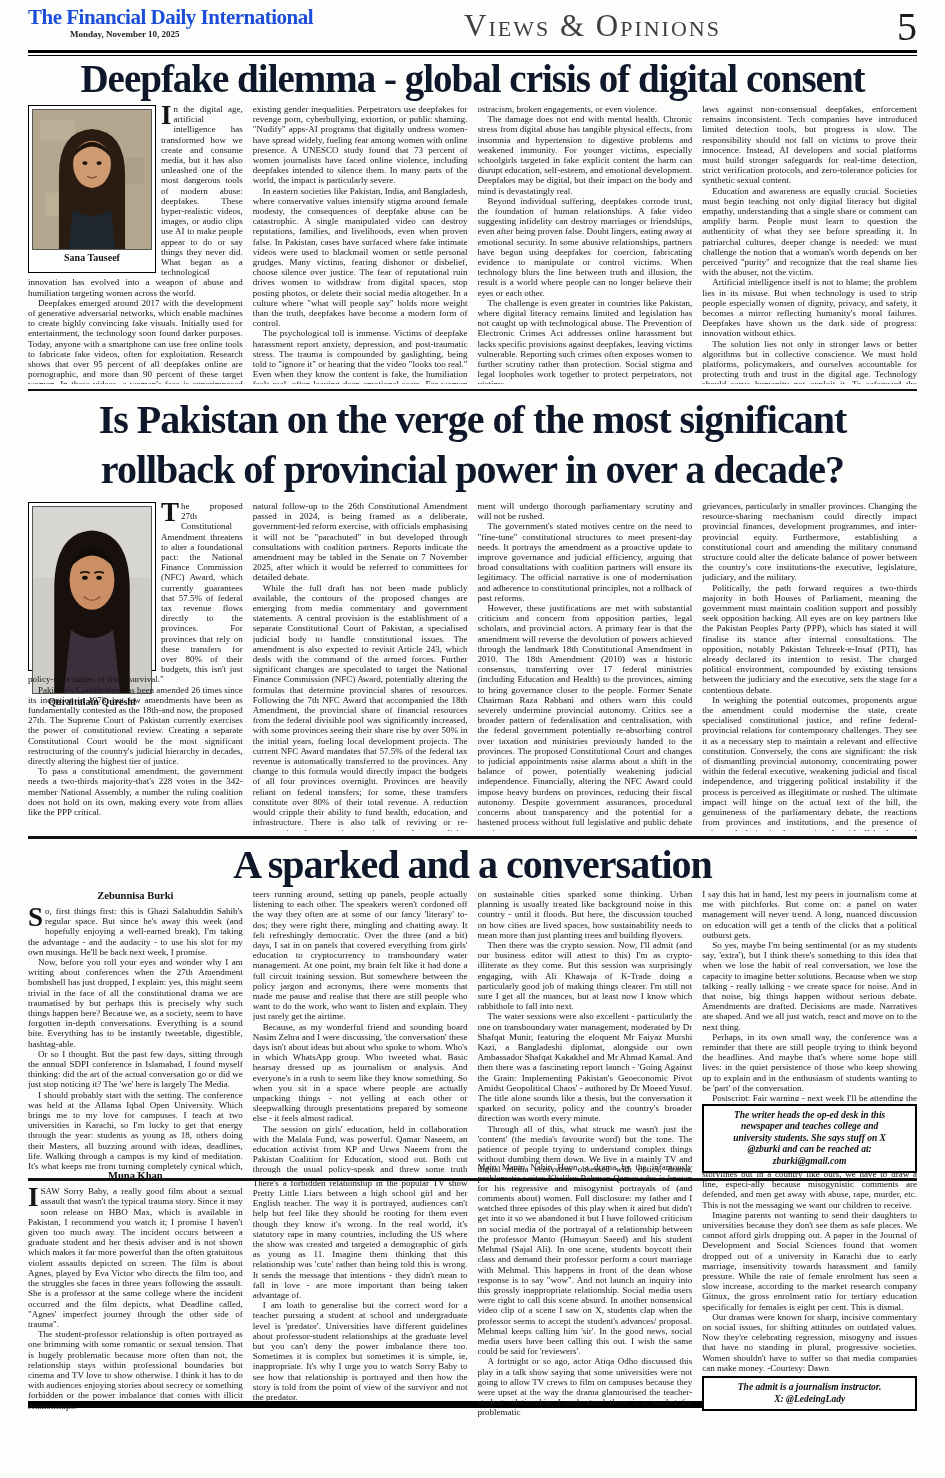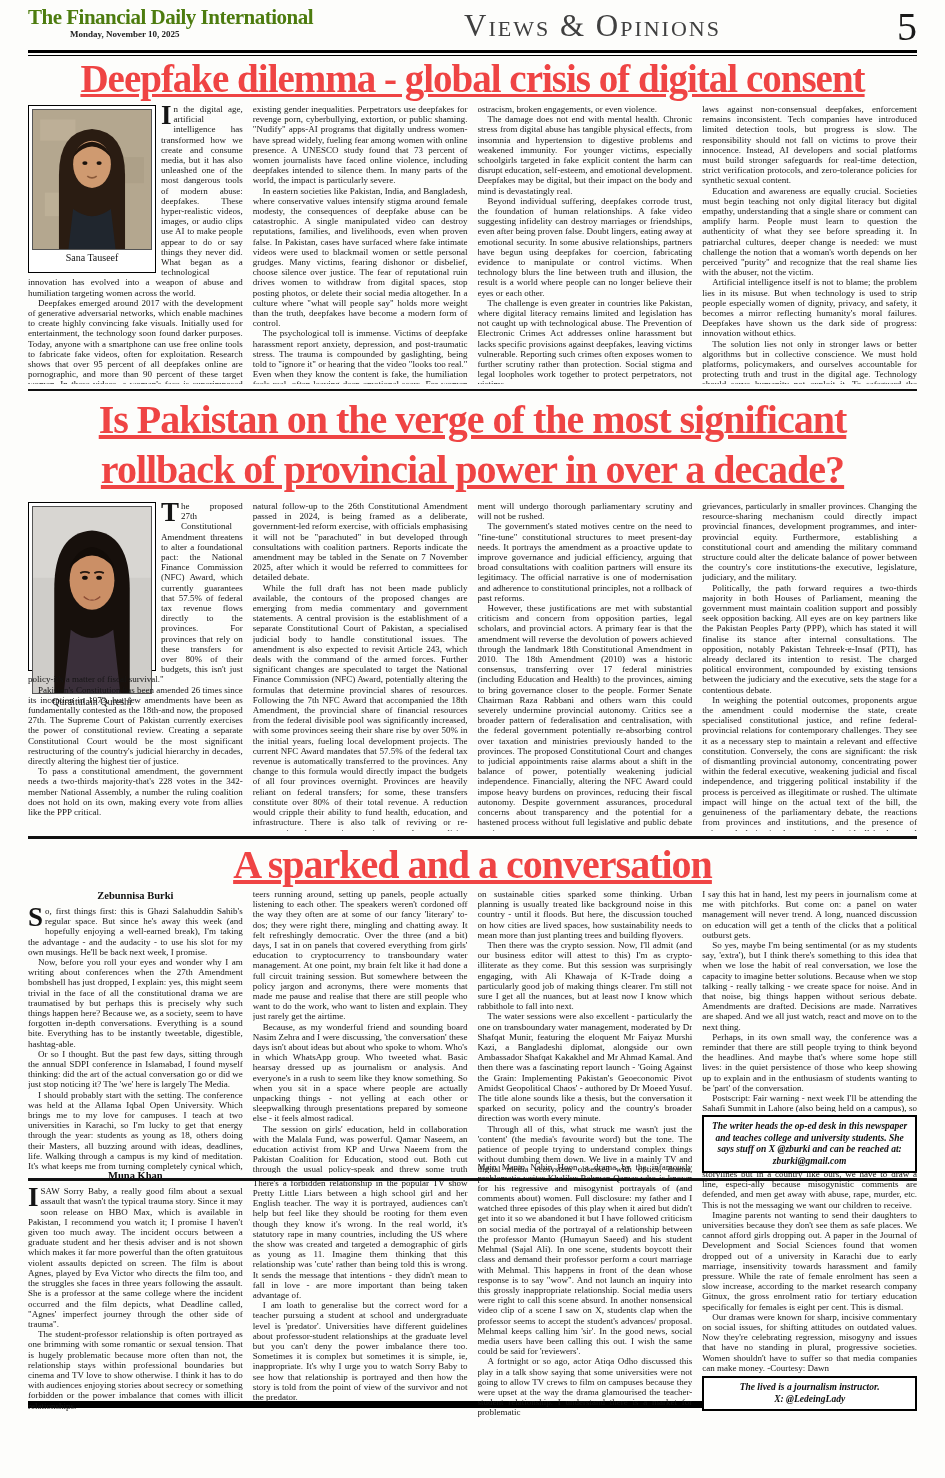--- a/index.html
+++ b/index.html
@@ -4,27 +4,27 @@
 <style>
   html,body{margin:0;padding:0;background:#e8e8e6;}
   .page{
     width:945px;height:1478px;margin:0 auto;background:#fdfdfb;color:#111;
     font-family:"Liberation Serif", serif; box-sizing:border-box;
     padding:6px 28px 0 28px; overflow:hidden; position:relative;
   }
   
   .masthead{display:flex;align-items:flex-start;height:44px;}
   .mast-left{width:300px;}
-  .paper-name{color:#4d7c0f;font-weight:bold;font-size:21px;line-height:22px;letter-spacing:-0.5px;}
+  .paper-name{color:#1d4ed8;font-weight:bold;font-size:21px;line-height:22px;letter-spacing:-0.5px;}
   .paper-date{font-size:9px;font-weight:bold;margin-left:42px;margin-top:1px;color:#222;}
   .mast-section{flex:1;text-align:center;font-variant:small-caps;font-size:31px;line-height:40px;letter-spacing:2px;color:#404040;}
   .mast-page{width:60px;text-align:right;font-size:40px;line-height:42px;color:#1a1a1a;}
   .double-rule{border-top:3px solid #000;border-bottom:1px solid #000;height:2px;margin-bottom:2px;}
   
-  h1{font-family:"Liberation Serif", serif;color:#ef4444;text-align:center;margin:0;text-decoration:underline;}
+  h1{font-family:"Liberation Serif", serif;color:#0f172a;text-align:center;margin:0;}
   .h-a1{font-size:39px;line-height:42px;margin:2px 0 4px 0;letter-spacing:-1px;}
   .h-a2{font-size:40px;line-height:50px;margin:4px auto 6px auto;max-width:880px;letter-spacing:-1px;}
   .h-a3{font-size:40px;line-height:44px;margin:4px 0 2px 0;letter-spacing:-1px;}
   .h-a4{font-size:42px;line-height:46px;margin:3px 0 2px 0;letter-spacing:-1px;}
   .divider{border-top:3px solid #111;margin:5px 0 3px 0;}
   .divider.thin{border-top:2px solid #111;}
   
   .cols{display:flex;gap:10px;}
   .col{flex:1;min-width:0;display:flex;flex-direction:column;overflow:hidden;}
   .coltext{flex:1;overflow:hidden;font-size:9px;line-height:10.2px;text-align:justify;color:#151515;}
@@ -35,24 +35,24 @@
   .a3-body{height:284px;justify-content:center;}
   .a4-body{height:212px;align-items:center;}
   .dropcap > p.first-para::first-letter{
     font-size:27px;font-weight:bold;float:left;line-height:20px;padding:1px 2px 0 0;
   }
   .byline{font-weight:bold;text-align:center;font-size:10.5px;margin:1px 0 5px 0;}
   
   .photo-block{float:left;width:128px;border:1px solid #000;background:#fff;padding:3px;margin:1px 5px 2px 0;box-sizing:border-box;}
   .photo-block .photo{border:1px solid #555;line-height:0;}
   .photo-block svg{width:100%;height:auto;display:block;}
-  .photo-caption{font-weight:normal;text-align:center;font-size:10px;padding-top:2px;line-height:12px;}
+  .photo-caption{font-weight:bold;text-align:center;font-size:10px;padding-top:2px;line-height:12px;}
   
   .writer-box{border:2px solid #000;font-weight:bold;font-style:italic;text-align:center;
-    font-size:9.5px;line-height:11.5px;padding:4px 6px;margin-top:3px;background:#fff;}
+    font-size:9.5px;line-height:11.5px;padding:4px 18px;margin-top:3px;background:#fff;}
   .writer-box p{margin:0;text-indent:0;}
   .page-bottom-rule{border-top:7px solid #000;margin-top:5px;}
 </style>
 </head>
 <body>
 
 <div class="page">
 
   <header class="masthead">
     <div class="mast-left">
@@ -234,21 +234,21 @@
             <p>A fortnight or so ago, actor Atiqa Odho discussed this play in a talk show saying that some universities were not going to allow TV crews to film on campuses because they were upset at the way the drama glamourised the teacher-student relationship. I understand there is a market for problematic</p>
           </div>
       </div>
       <div class="col">
         <div class="coltext">
             <p class="first-para">storylines but in a country like ours, we have to draw a line, especi-ally because misogynistic comments are defended, and men get away with abuse, rape, murder, etc. This is not the messaging we want our children to receive.</p>
             <p>Imagine parents not wanting to send their daughters to universities because they don't see them as safe places. We cannot afford girls dropping out. A paper in the Journal of Development and Social Sciences found that women dropped out of a university in Karachi due to early marriage, insensitivity towards harassment and family pressure. While the rate of female enrolment has seen a slow increase, according to the market research company Gitnux, the gross enrolment ratio for tertiary education specifically for females is eight per cent. This is dismal.</p>
             <p>Our dramas were known for sharp, incisive commentary on social issues, for shifting attitudes on outdated values. Now they're celebrating regression, misogyny and issues that have no standing in plural, progressive societies. Women shouldn't have to suffer so that media companies can make money. -Courtesy: Dawn</p>
           </div>
         <div class="writer-box">
-            <p class="first-para">The lived is a journalism instructor.</p>
+            <p class="first-para">The admit is a journalism instructor.</p>
             <p>X: @LedeingLady</p>
           </div>
       </div>
     </div>
   </section>
 
   <div class="page-bottom-rule"></div>
 
 </div>
 

